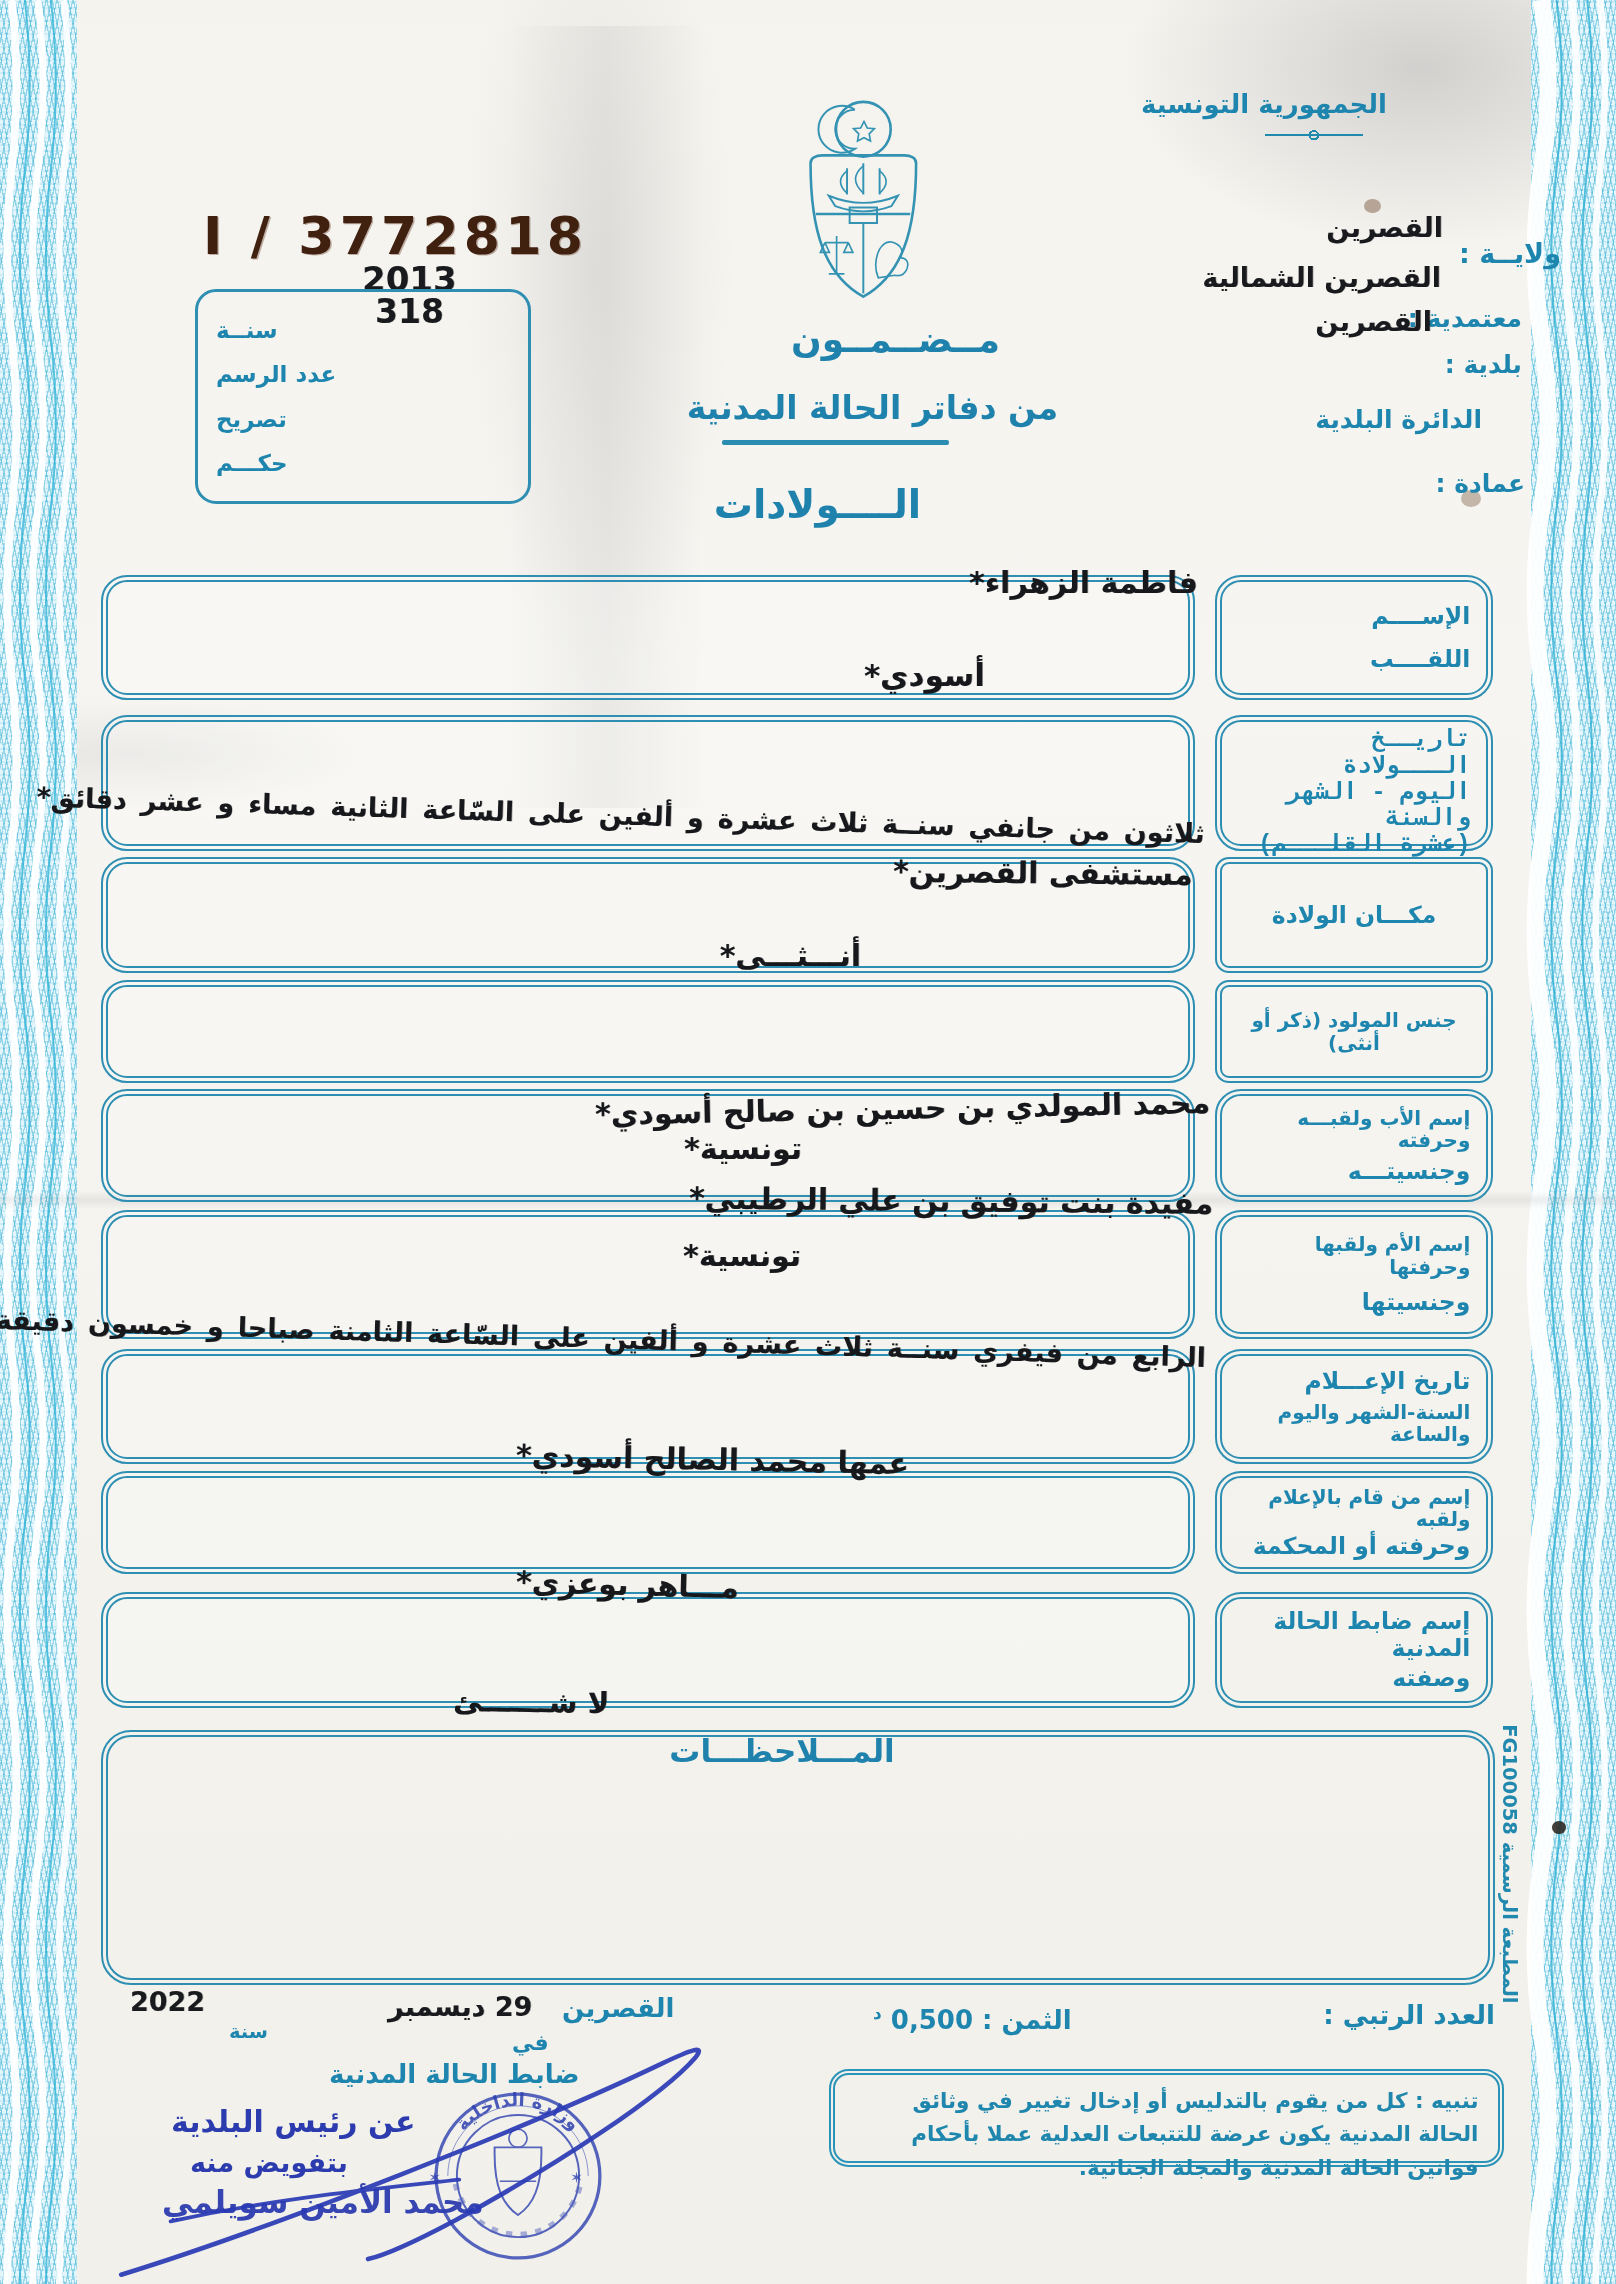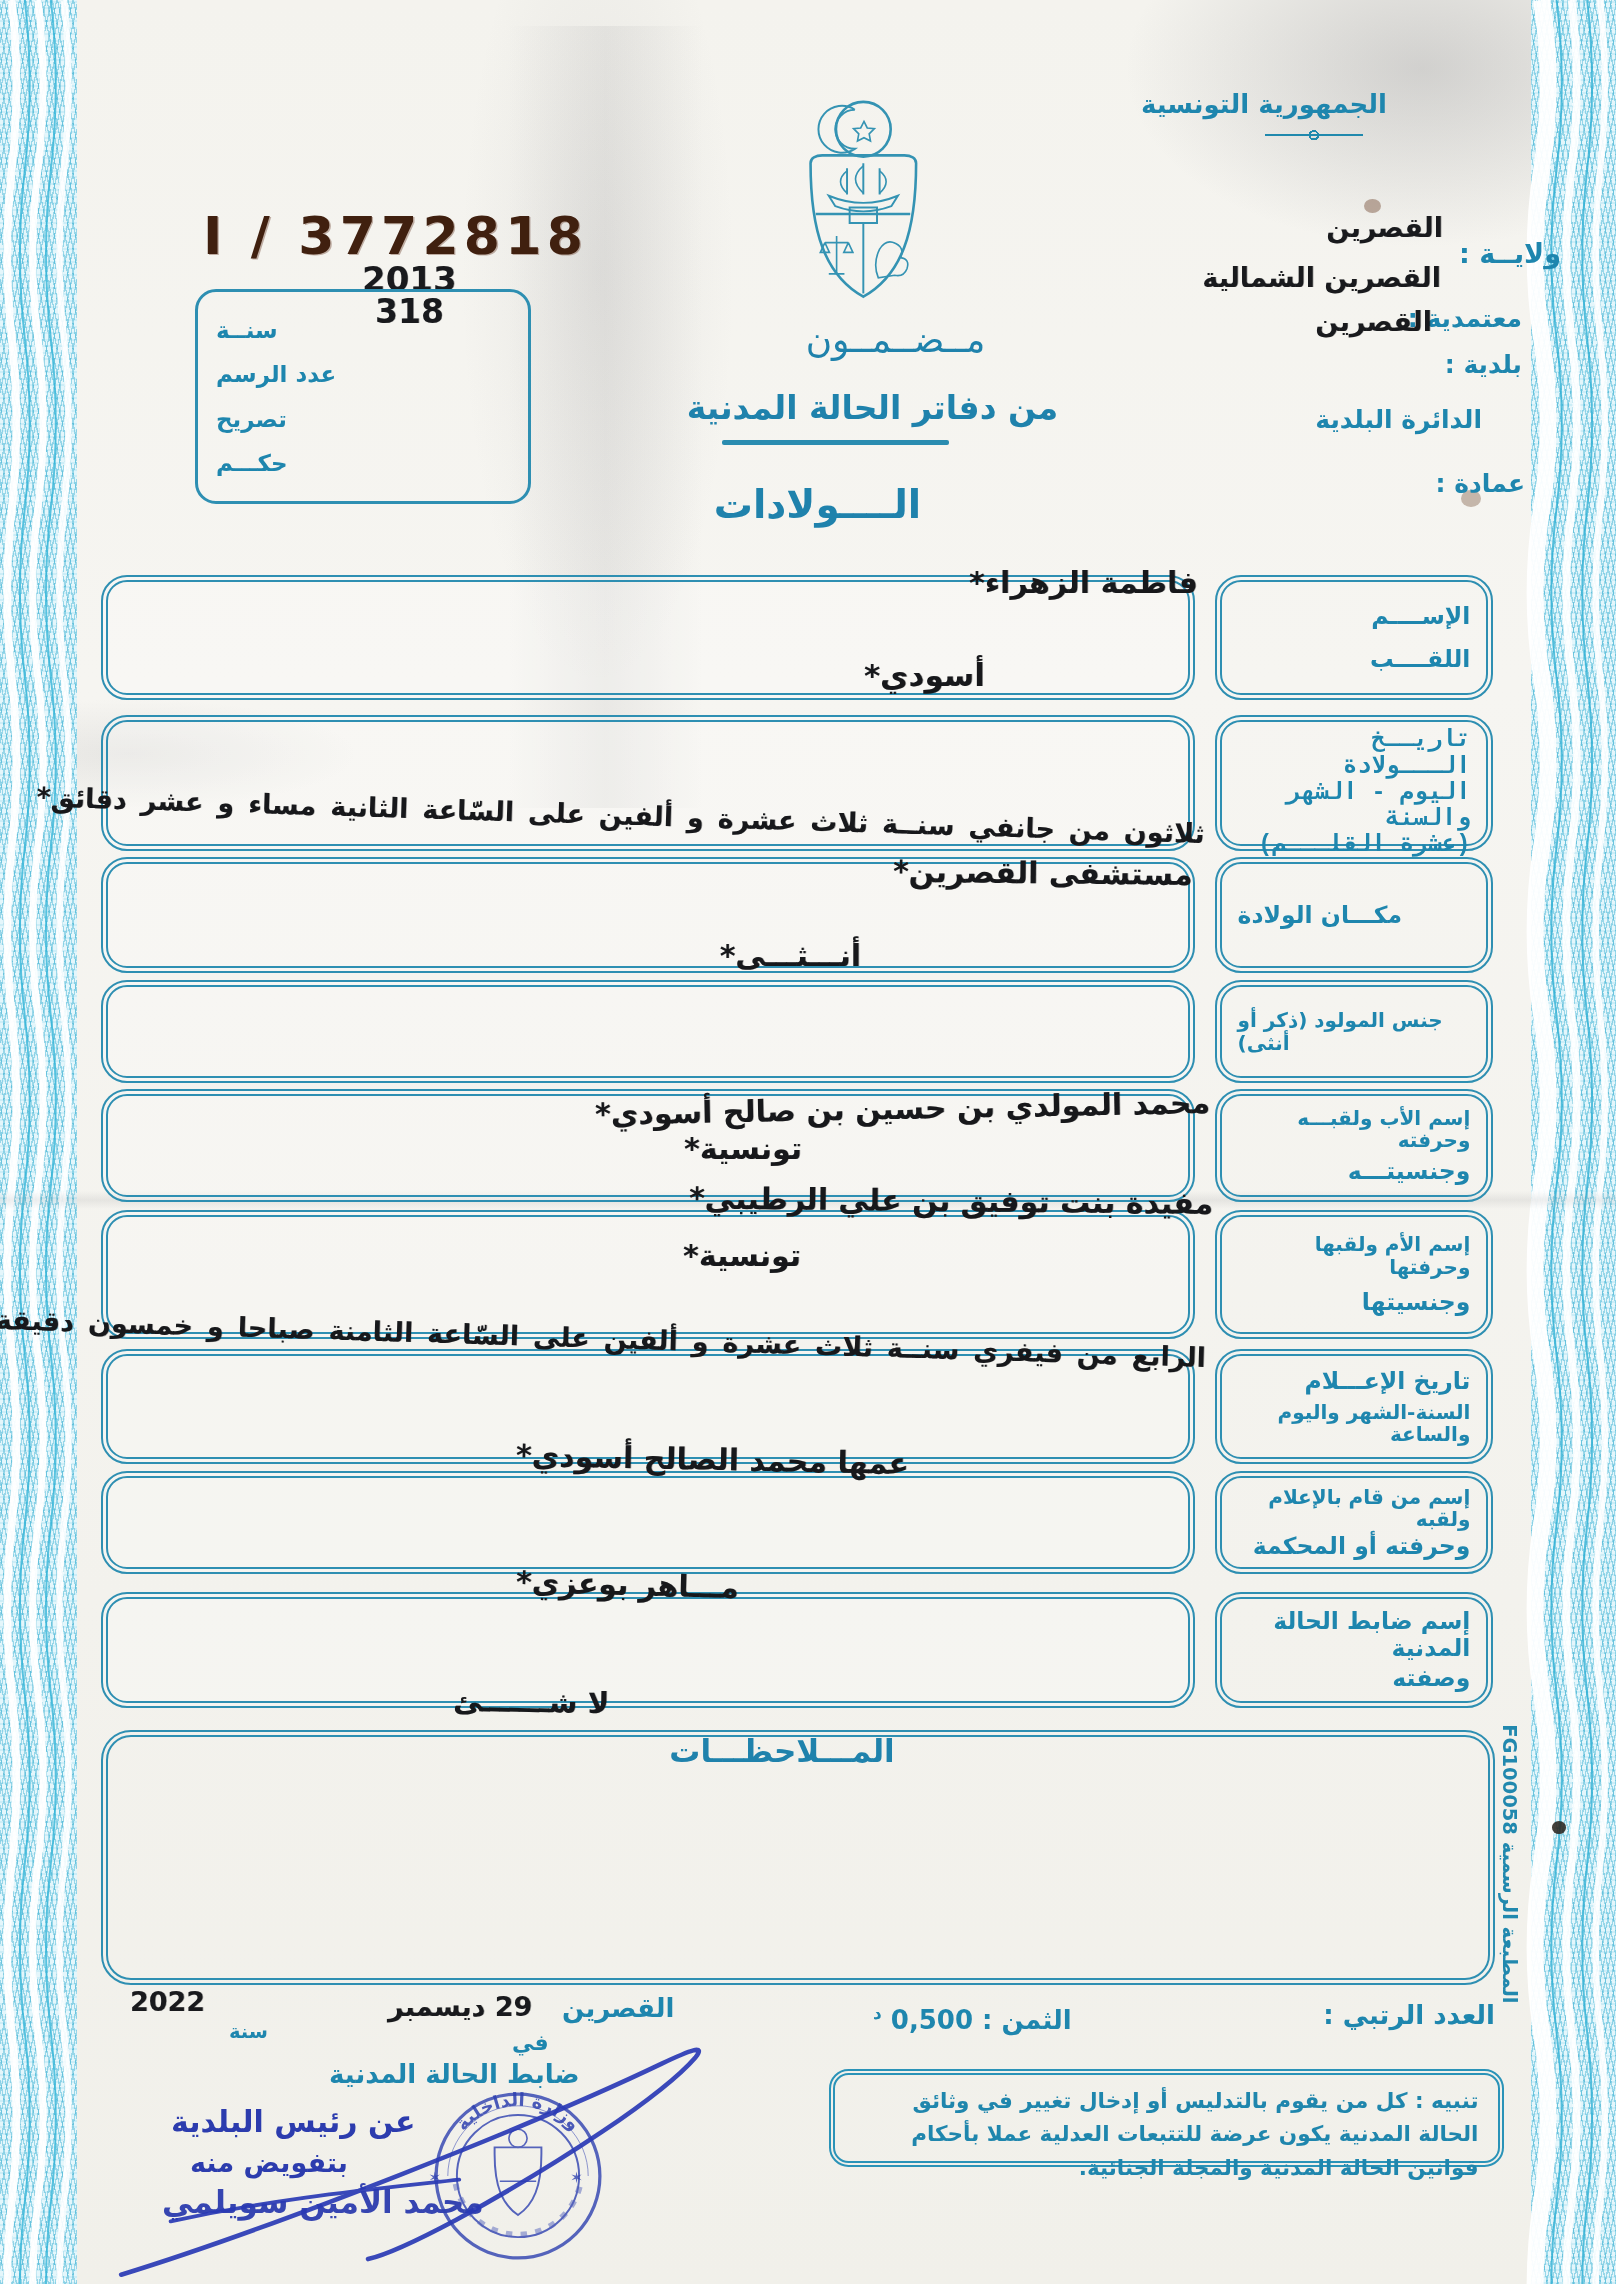--- a/index.html
+++ b/index.html
@@ -58,31 +58,31 @@
   .adm-val{position:absolute;font-size:27px;white-space:nowrap;}
   .w-lbl{right:55px;top:238px;font-size:27px;}
   .w-val{right:173px;top:212px;}
   .d-lbl{right:94px;top:304px;}
   .d-val{right:175px;top:262px;}
   .m-lbl{right:94px;top:350px;}
   .m-val{right:184px;top:306px;}
   .dist-lbl{right:134px;top:405px;}
   .im-lbl{right:91px;top:469px;}
   
-  .t1{left:684px;top:319px;width:423px;text-align:center;font-size:36px;font-weight:400;color:#1f82ac;word-spacing:17px;letter-spacing:2.6px;}
+  .t1{left:684px;top:319px;width:423px;text-align:center;font-size:36px;font-weight:700;color:#1f82ac;word-spacing:17px;letter-spacing:2.6px;}
   .t2{left:651px;top:388px;width:443px;text-align:center;font-size:33px;font-weight:700;color:#1f82ac;}
   .t-underline{left:722px;top:440px;width:227px;height:4.6px;background:#2a8cb0;border-radius:2px;}
   .t3{left:635px;top:482px;width:365px;text-align:center;font-size:39px;font-weight:700;color:#1f82ac;letter-spacing:2px;}
   
   .row{position:absolute;left:0;width:1616px;}
   .vbox{position:absolute;left:101px;width:1094px;height:100%;border:7.2px double #2e8fb2;border-radius:26px;background:rgba(255,255,255,.22);}
   .lbox{position:absolute;left:1215px;width:278px;height:100%;border:7.2px double #2e8fb2;border-radius:26px;
         display:flex;flex-direction:column;justify-content:space-evenly;padding:5.2px 15.6px;
         text-align:right;color:#1e86ae;font-weight:700;font-size:23.5px;line-height:1.12;direction:rtl;}
-  .lbox.c{justify-content:center;text-align:left;}
+  .lbox.c{justify-content:center;text-align:center;border-radius:14px;}
   .lbox .small{font-size:20px;}
   .r1{top:575px;height:125px;}  .r2{top:715px;height:136px;font-family:Liberation Mono, monospace;}
   .r3{top:857px;height:116px;} .r4{top:980px;height:103px;}
   .r5{top:1089px;height:113px;} .r6{top:1210px;height:129px;}
   .r7{top:1349px;height:115px;} .r8{top:1471px;height:103px;}
   .r9{top:1592px;height:116px;}
   
   .v1a{right:418px;top:565px;}
   .v1b{right:631px;top:657px;font-size:31px;}
   .v2{right:411px;top:818px;font-size:27px;word-spacing:4.6px;transform-origin:right center;transform:rotate(1.8deg);}

